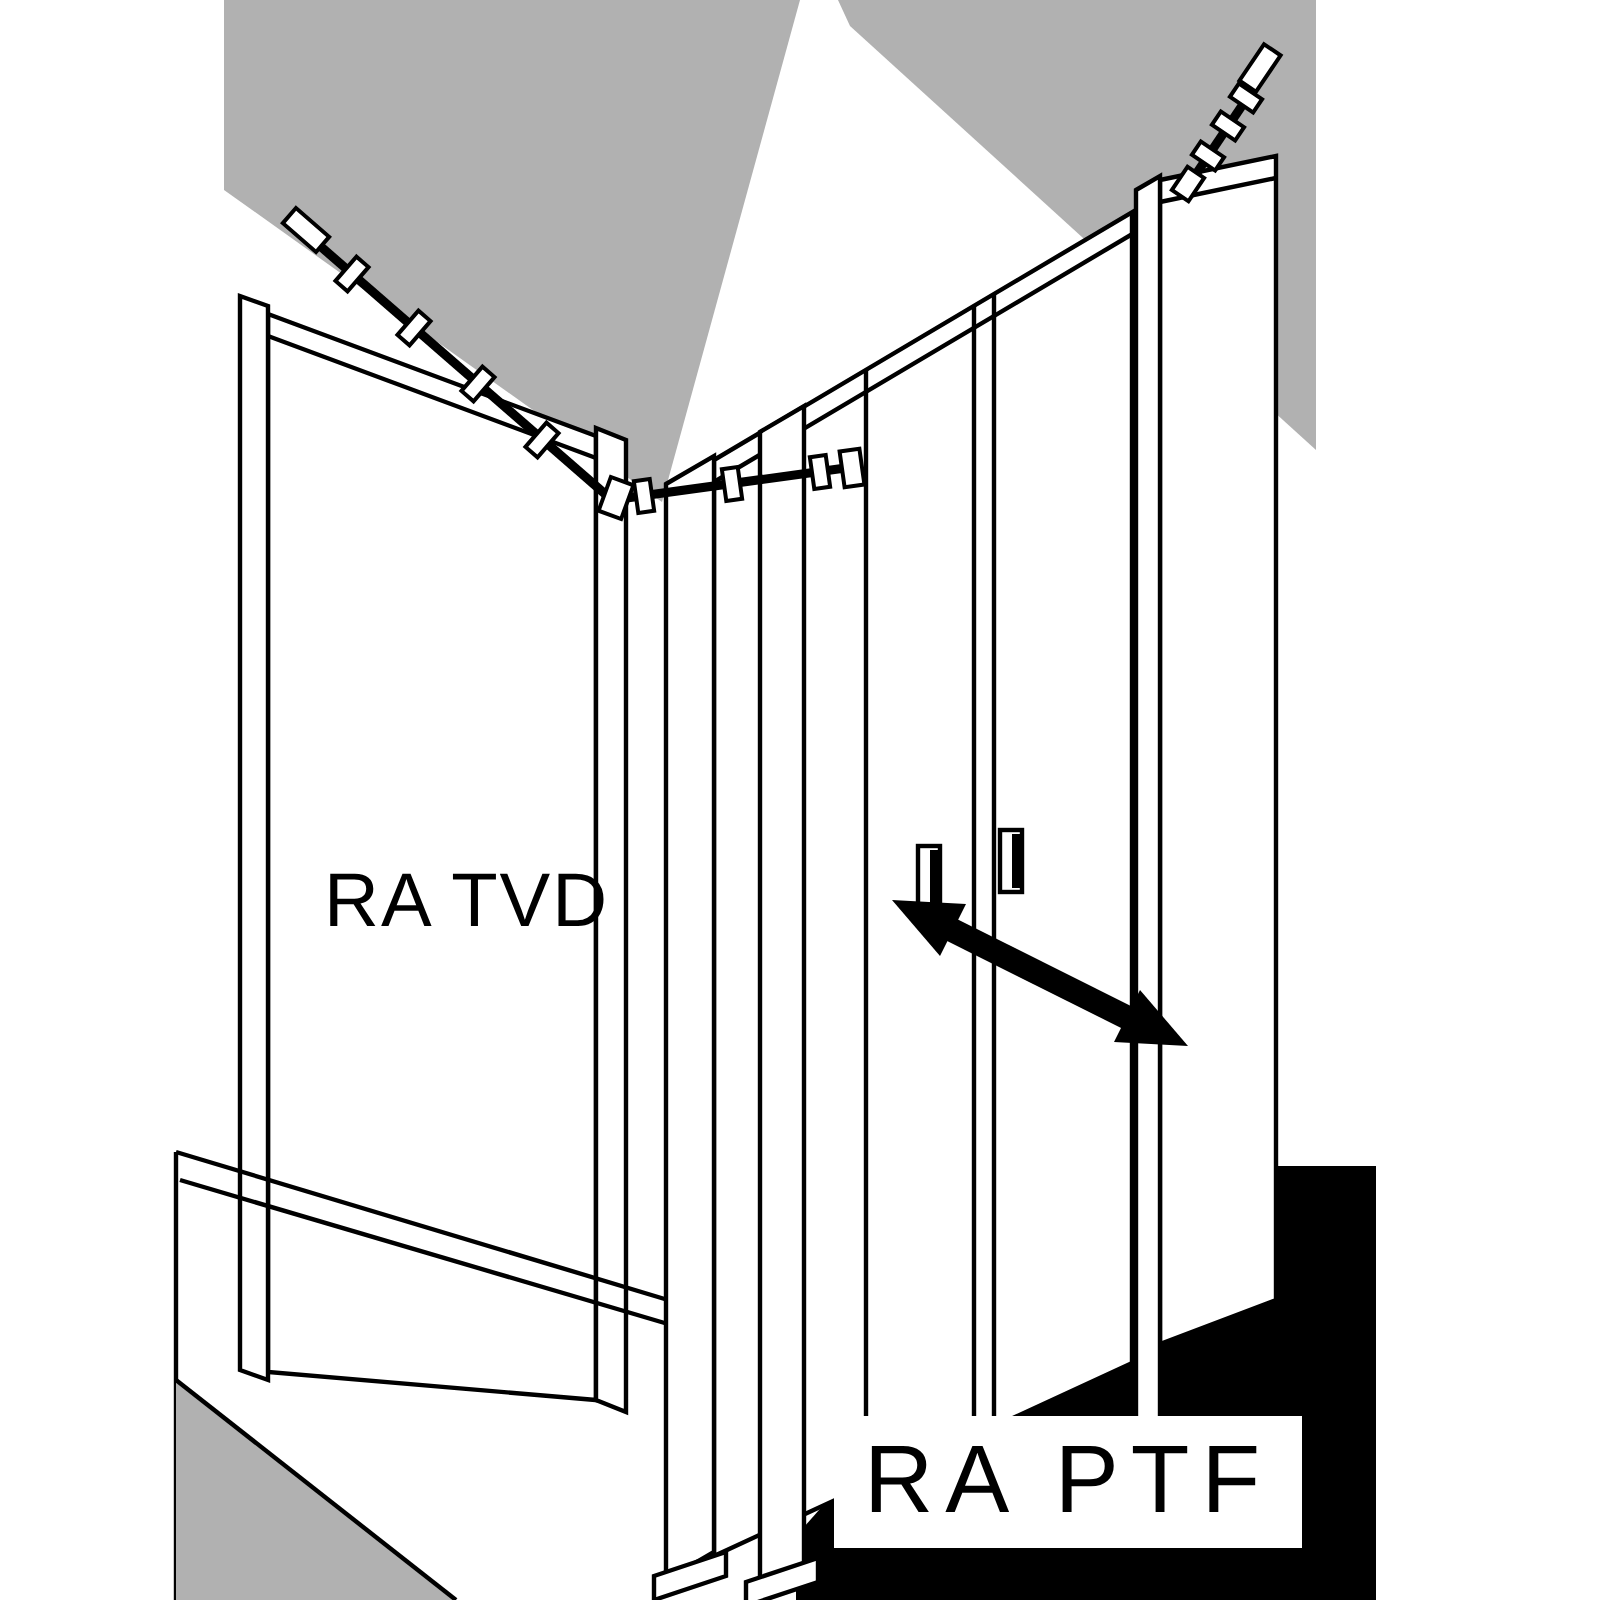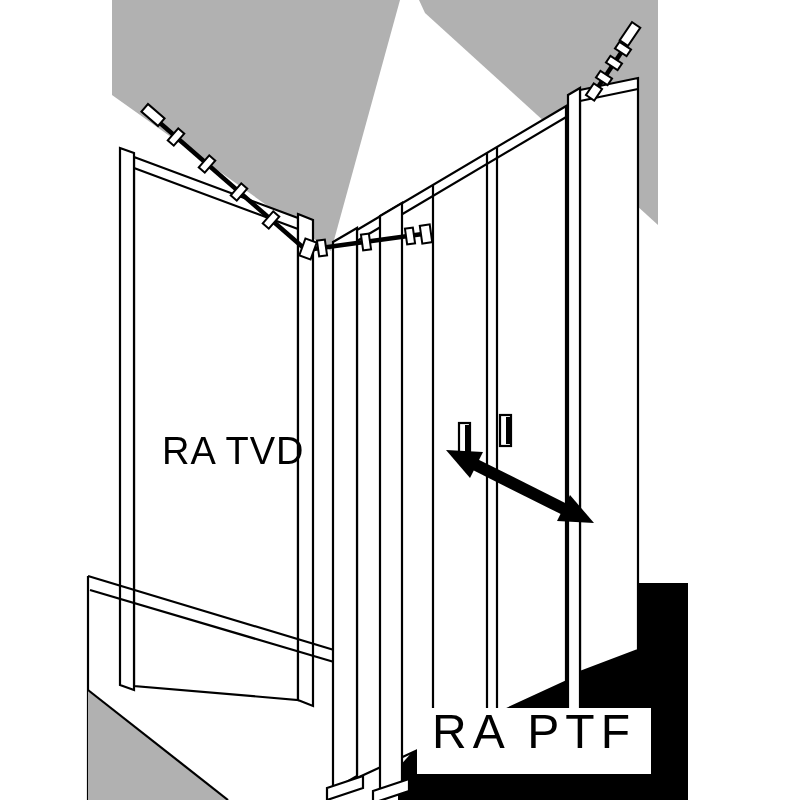--- a/index.html
+++ b/index.html
@@ -21,21 +21,21 @@
   .rod{stroke:var(--line-black);stroke-width:4.5;fill:none;}
   .clamp{fill:#ffffff;stroke:var(--line-black);stroke-width:2;}
   .arrowshaft{stroke:var(--line-black);stroke-width:12;}
   .label{
     position:absolute;color:var(--line-black);
     white-space:nowrap;line-height:1;
   }
   .label-tvd{left:162px;top:432px;font-size:38px;letter-spacing:1px;}
   .label-box{
     position:absolute;left:417px;top:708px;width:234px;height:66px;
-    background:#ffffff;display:flex;justify-content:center;
+    background:#ffffff;display:flex;align-items:center;justify-content:center;
   }
   .label-ptf{font-size:48px;letter-spacing:6px;color:var(--line-black);line-height:1;}
 </style>
 </head>
 <body>
 
 <div class="stage">
 
   <svg width="800" height="800" viewBox="0 0 800 800">
 

